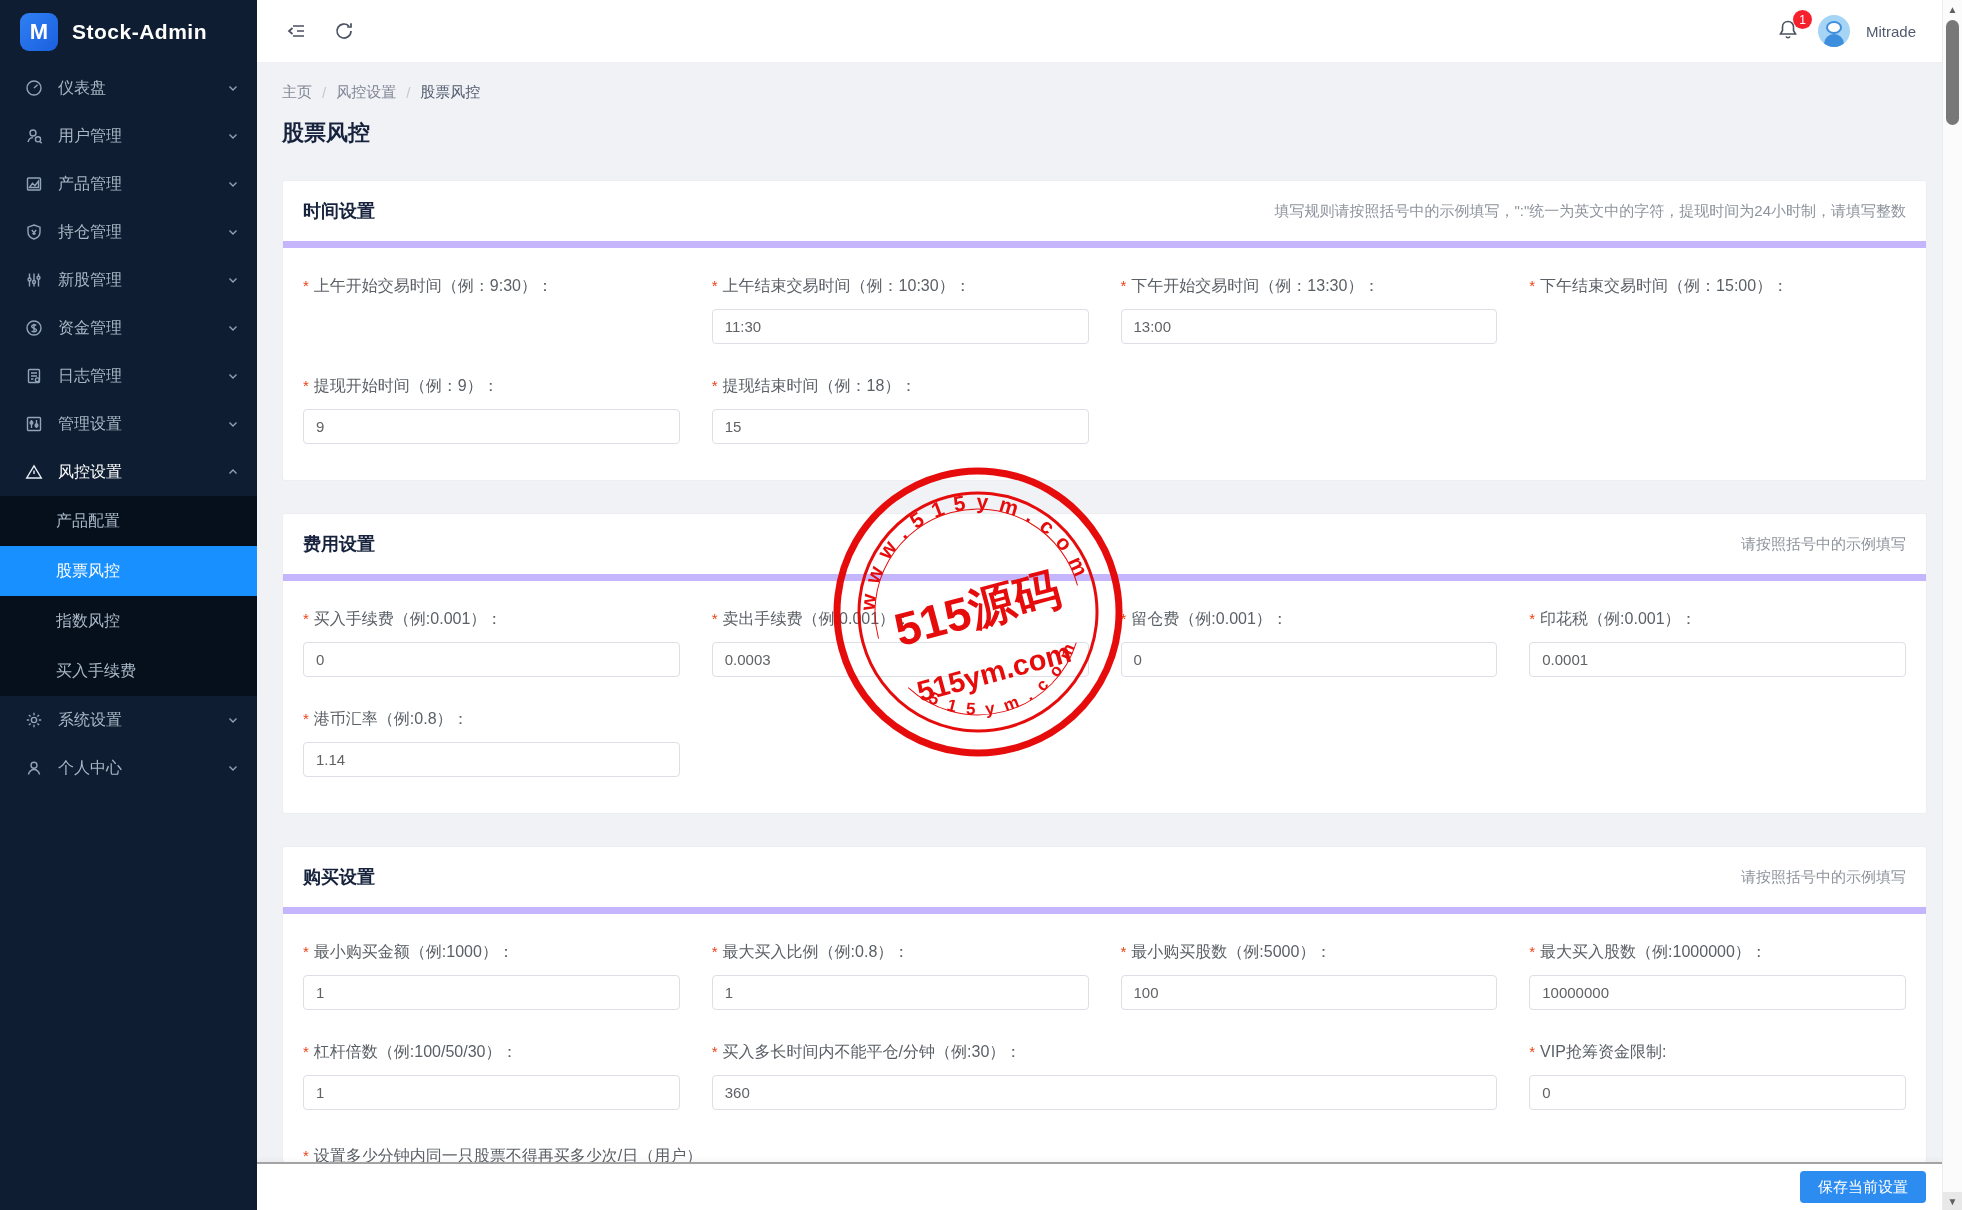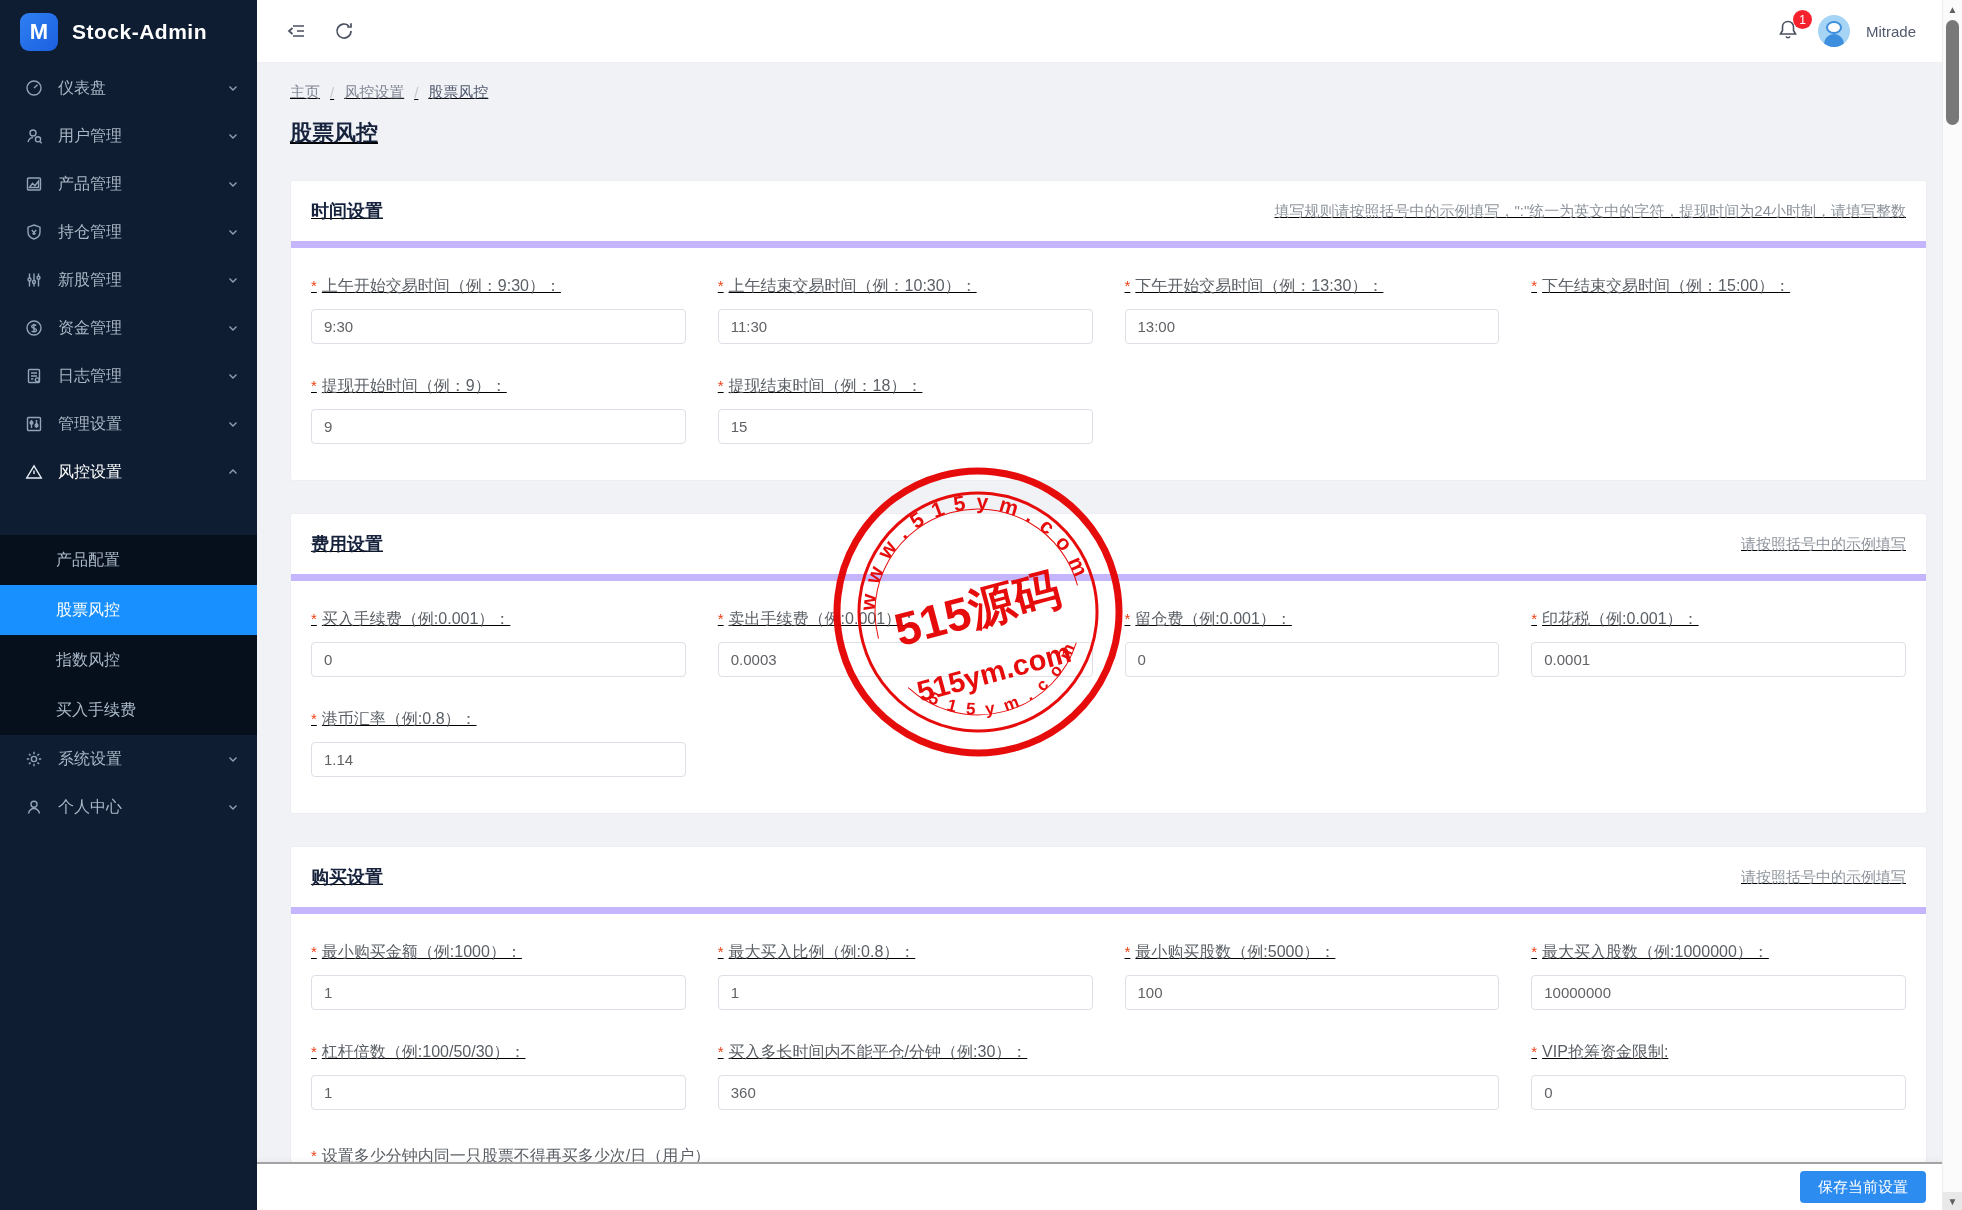--- a/index.html
+++ b/index.html
@@ -15,21 +15,21 @@
     justify-content:center; color:#fff; font-weight:bold; font-size:22px; }
   .logo-title { color:#fff; font-size:21px; font-weight:bold; letter-spacing:.5px; }
   .nav-item { display:flex; align-items:center; height:48px; padding:0 18px 0 24px;
     font-size:16px; cursor:pointer; }
   .nav-item .nicon { width:20px; height:20px; margin-right:14px; flex:0 0 auto;
     display:flex; align-items:center; justify-content:center; color:#93a4b8; }
   .nav-item .nlabel { flex:1; }
   .nav-item .chev { color:#8fa0b4; display:flex; }
   .nav-item.expanded { color:#ffffff; }
   .nav-item.expanded .nicon { color:#e8eef5; }
-  .submenu { background:#060f1c;margin-top:39px; }
+  .submenu { background:#060f1c; }
   .sub-item { height:50px; display:flex; align-items:center; padding-left:56px;
     font-size:16px; color:#aab8c7; cursor:pointer; }
   .sub-item.active { background:#1890ff; color:#fff; }
 
   
   .main { position:absolute; left:257px; top:0; right:20px; bottom:0; background:#f0f2f5; }
   .topbar { height:63px; background:#fff; display:flex; align-items:center;
     padding:0 26px; border-bottom:1px solid #eef0f3; }
   .tb-icon { width:26px; height:26px; color:#495060; margin-right:22px; cursor:pointer;
     display:flex; align-items:center; justify-content:center; }
@@ -39,21 +39,21 @@
     border-radius:10px; background:#f5222d; color:#fff; font-size:12px; display:flex;
     align-items:center; justify-content:center; padding:0 4px; }
   .avatar { width:32px; height:32px; border-radius:50%; background:#a6d4f5; position:relative;
     overflow:hidden; cursor:pointer; }
   .avatar .head { position:absolute; left:8px; top:6px; width:16px; height:13px;
     border-radius:50%; background:#fdfdfd; border:2px solid #3d8edd; }
   .avatar .body { position:absolute; left:6px; top:19px; width:20px; height:14px;
     border-radius:10px 10px 0 0; background:#3d8edd; }
   .username { font-size:15px; color:#515a6e; }
 
-  .content { padding:20px 15px 0 33px;text-decoration:underline; }
+  .content { padding:20px 15px 0 25px; }
   .breadcrumb { font-size:15px; color:#808695; display:flex; gap:10px; align-items:center; }
   .breadcrumb .sep { color:#c5c8ce; }
   .breadcrumb .current { color:#515a6e; }
   .page-title { margin-top:16px; font-size:22px; font-weight:bold; color:#17233d; }
 
   .card { margin-top:32px; background:#fff; border-radius:3px; border:1px solid #eceef2; }
   .card-head { display:flex; align-items:center; padding:18px 20px;
     border-bottom:7px solid #c4b5fd; }
   .card-title { font-size:18px; font-weight:600; color:#17233d; }
   .card-note { margin-left:auto; font-size:15px; color:#8d939c; }
@@ -315,21 +315,20 @@
     <div class="page-title">股票风控</div>
 
     <section class="card">
       <div class="card-head">
         <span class="card-title">时间设置</span>
         <span class="card-note">填写规则请按照括号中的示例填写，":"统一为英文中的字符，提现时间为24小时制，请填写整数</span>
       </div>
       <div class="grid">
         <div class="field">
           <div class="flabel req">上午开始交易时间（例：9:30）：</div>
-          <input class="finput" value="9:30" style="">
         </div>
         <div class="field">
           <div class="flabel req">上午结束交易时间（例：10:30）：</div>
           <input class="finput" value="11:30" style="">
         </div>
         <div class="field">
           <div class="flabel req">下午开始交易时间（例：13:30）：</div>
           <input class="finput" value="13:00" style="">
         </div>
         <div class="field">

